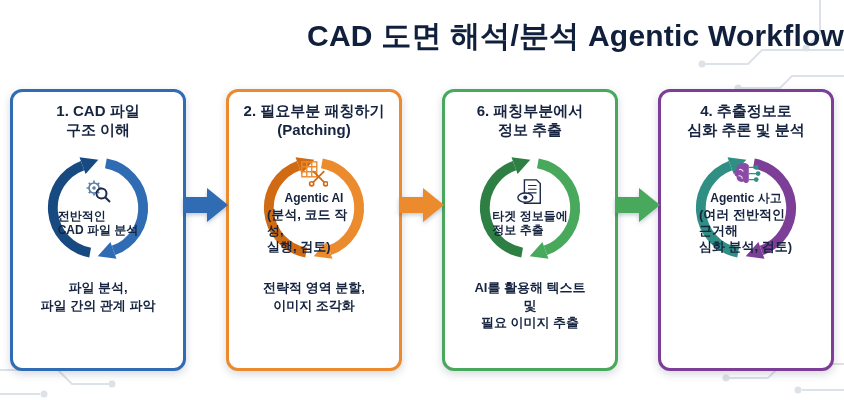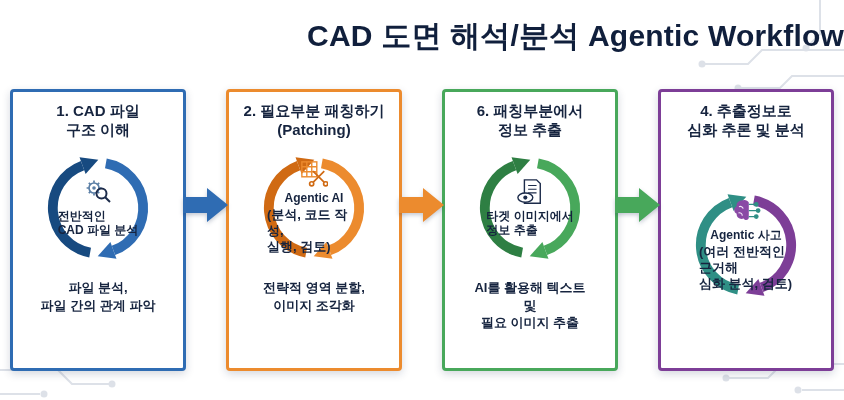--- a/index.html
+++ b/index.html
@@ -18,21 +18,21 @@
   .board{
     position:relative;z-index:1;
     display:flex;align-items:flex-start;
     padding:0 10px;margin-top:32px;
   }
   .card{
     box-sizing:border-box;
     width:176px;height:282px;
     background:#fff;
     border:3px solid #888;
-    border-radius:4px;
+    border-radius:12px;
     box-shadow:0 3px 8px rgba(20,40,80,.18);
     display:flex;flex-direction:column;align-items:center;
     padding:9px 6px 8px;
   }
   .card-title{
     margin:0;font-size:15px;font-weight:800;line-height:1.28;
     text-align:center;white-space:pre-line;color:#16243f;min-height:40px;
   }
   .cycle-wrap{position:relative;width:118px;height:118px;margin-top:8px;flex:none;}
   .cycle-svg{position:absolute;inset:0;width:118px;height:118px;}
@@ -174,36 +174,36 @@
         <span class="cycle-icon">
           <svg viewBox="0 0 30 30" width="28" height="28" aria-hidden="true">
             <g stroke="#1c2b4a" fill="#ffffff" stroke-width="1.5">
               <path d="M9 2 h13 l4 4 v21 h-17 z"></path>
             </g>
             <path d="M13 8 h9 M13 12 h9 M13 16 h9" stroke="#1c2b4a" stroke-width="1.2" fill="none"></path>
             <ellipse cx="10" cy="21" rx="8" ry="5" fill="#ffffff" stroke="#1c2b4a" stroke-width="1.5"></ellipse>
             <circle cx="10" cy="21" r="2.2" fill="#1c2b4a"></circle>
           </svg>
         </span>
-        <div class="center-heading">타겟 이미지에서
+        <div class="center-heading">타겟 정보들에
 정보 추출</div>
         <div class="center-sub"></div>
       </div>
     </div>
     <p class="card-bottom">AI를 활용해 텍스트 및
 필요 이미지 추출</p>
   </section>
 
   <div class="connector">
     <svg viewBox="0 0 46 40" aria-hidden="true">
       <polygon points="0,12 24,12 24,3 45,20 24,37 24,28 0,28" fill="#48a85b"></polygon>
     </svg>
   </div>
 
-  <section class="card" style="border-color: rgb(125, 62, 151); gap: 37px;">
+  <section class="card" style="border-color: rgb(125, 62, 151);">
     <h2 class="card-title">4. 추출정보로
 심화 추론 및 분석</h2>
     <div class="cycle-wrap">
       <svg class="cycle-svg" viewBox="0 0 120 120" aria-hidden="true">
         <path d="M68 14.7 A46 46 0 0 1 75.7 103.2" fill="none" stroke-width="10" stroke="#7d3e97"></path>
         <polygon points="59.7,109.0 78.8,111.7 72.6,94.7" fill="#7d3e97"></polygon>
         <path d="M52 105.3 A46 46 0 0 1 44.3 16.8" fill="none" stroke-width="10" stroke="#2f8f85"></path>
         <polygon points="60.3,11.0 41.2,8.3 47.4,25.3" fill="#2f8f85"></polygon>
       </svg>
       <div class="cycle-inner">

